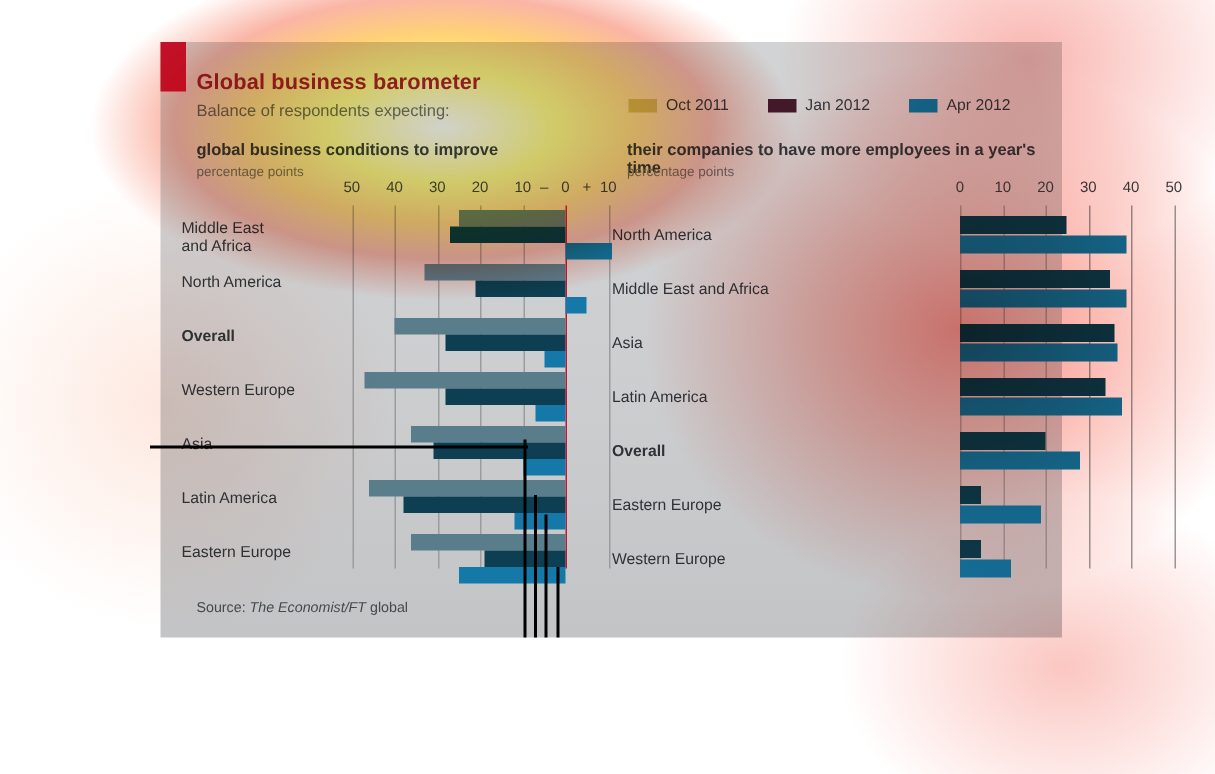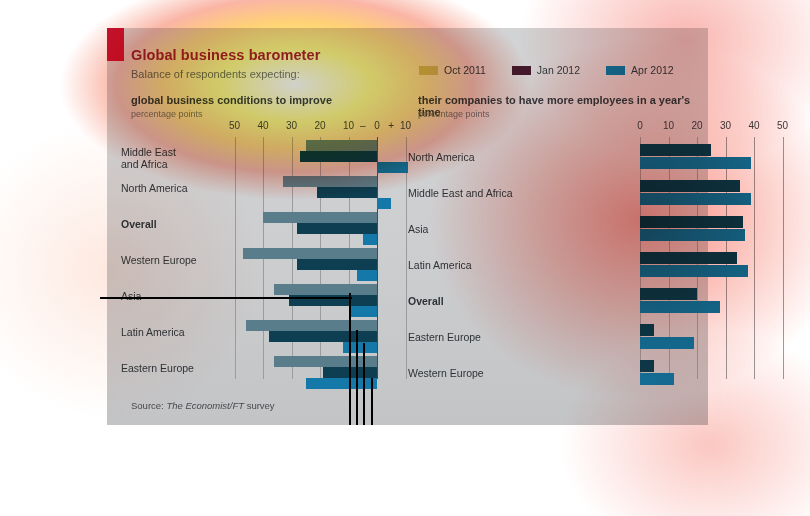--- a/index.html
+++ b/index.html
@@ -171,21 +171,21 @@
           <div class="bar" style="background: rgb(20, 121, 168); top: 164px; left: 232px; width: 79.8px; height: 12px;"></div>
           <div class="rowlbl" style="left: 0px; top: 195px; width: 150px;">Eastern Europe</div>
           <div class="bar" style="background: rgb(13, 62, 81); top: 187px; left: 232px; width: 14.25px; height: 12px;"></div>
           <div class="bar" style="background: rgb(20, 121, 168); top: 200px; left: 232px; width: 54.15px; height: 12px;"></div>
           <div class="rowlbl" style="left: 0px; top: 231px; width: 150px;">Western Europe</div>
           <div class="bar" style="background: rgb(13, 62, 81); top: 223px; left: 232px; width: 14.25px; height: 12px;"></div>
           <div class="bar" style="background: rgb(20, 121, 168); top: 236px; left: 232px; width: 34.2px; height: 12px;"></div>
         </div>
     </div>
 
-    <div id="source"><span>Source: </span><i>The Economist/FT</i><span> survey</span></div>
+    <div id="source"><span>Source: </span><i>The Economist/FT</i><span> global</span></div>
   </div>
 
   <div class="stroke" style="left:100px;top:297px;width:252px;height:1.5px;"></div>
   <div class="stroke" style="left:349px;top:293px;width:2px;height:132px;"></div>
   <div class="stroke" style="left:356px;top:330px;width:2px;height:95px;"></div>
   <div class="stroke" style="left:363px;top:343px;width:1.5px;height:82px;"></div>
   <div class="stroke" style="left:371px;top:378px;width:1.5px;height:47px;"></div>
 
   <div id="glow">
     <div class="g" style="left:60px;top:-30px;width:470px;height:230px;

